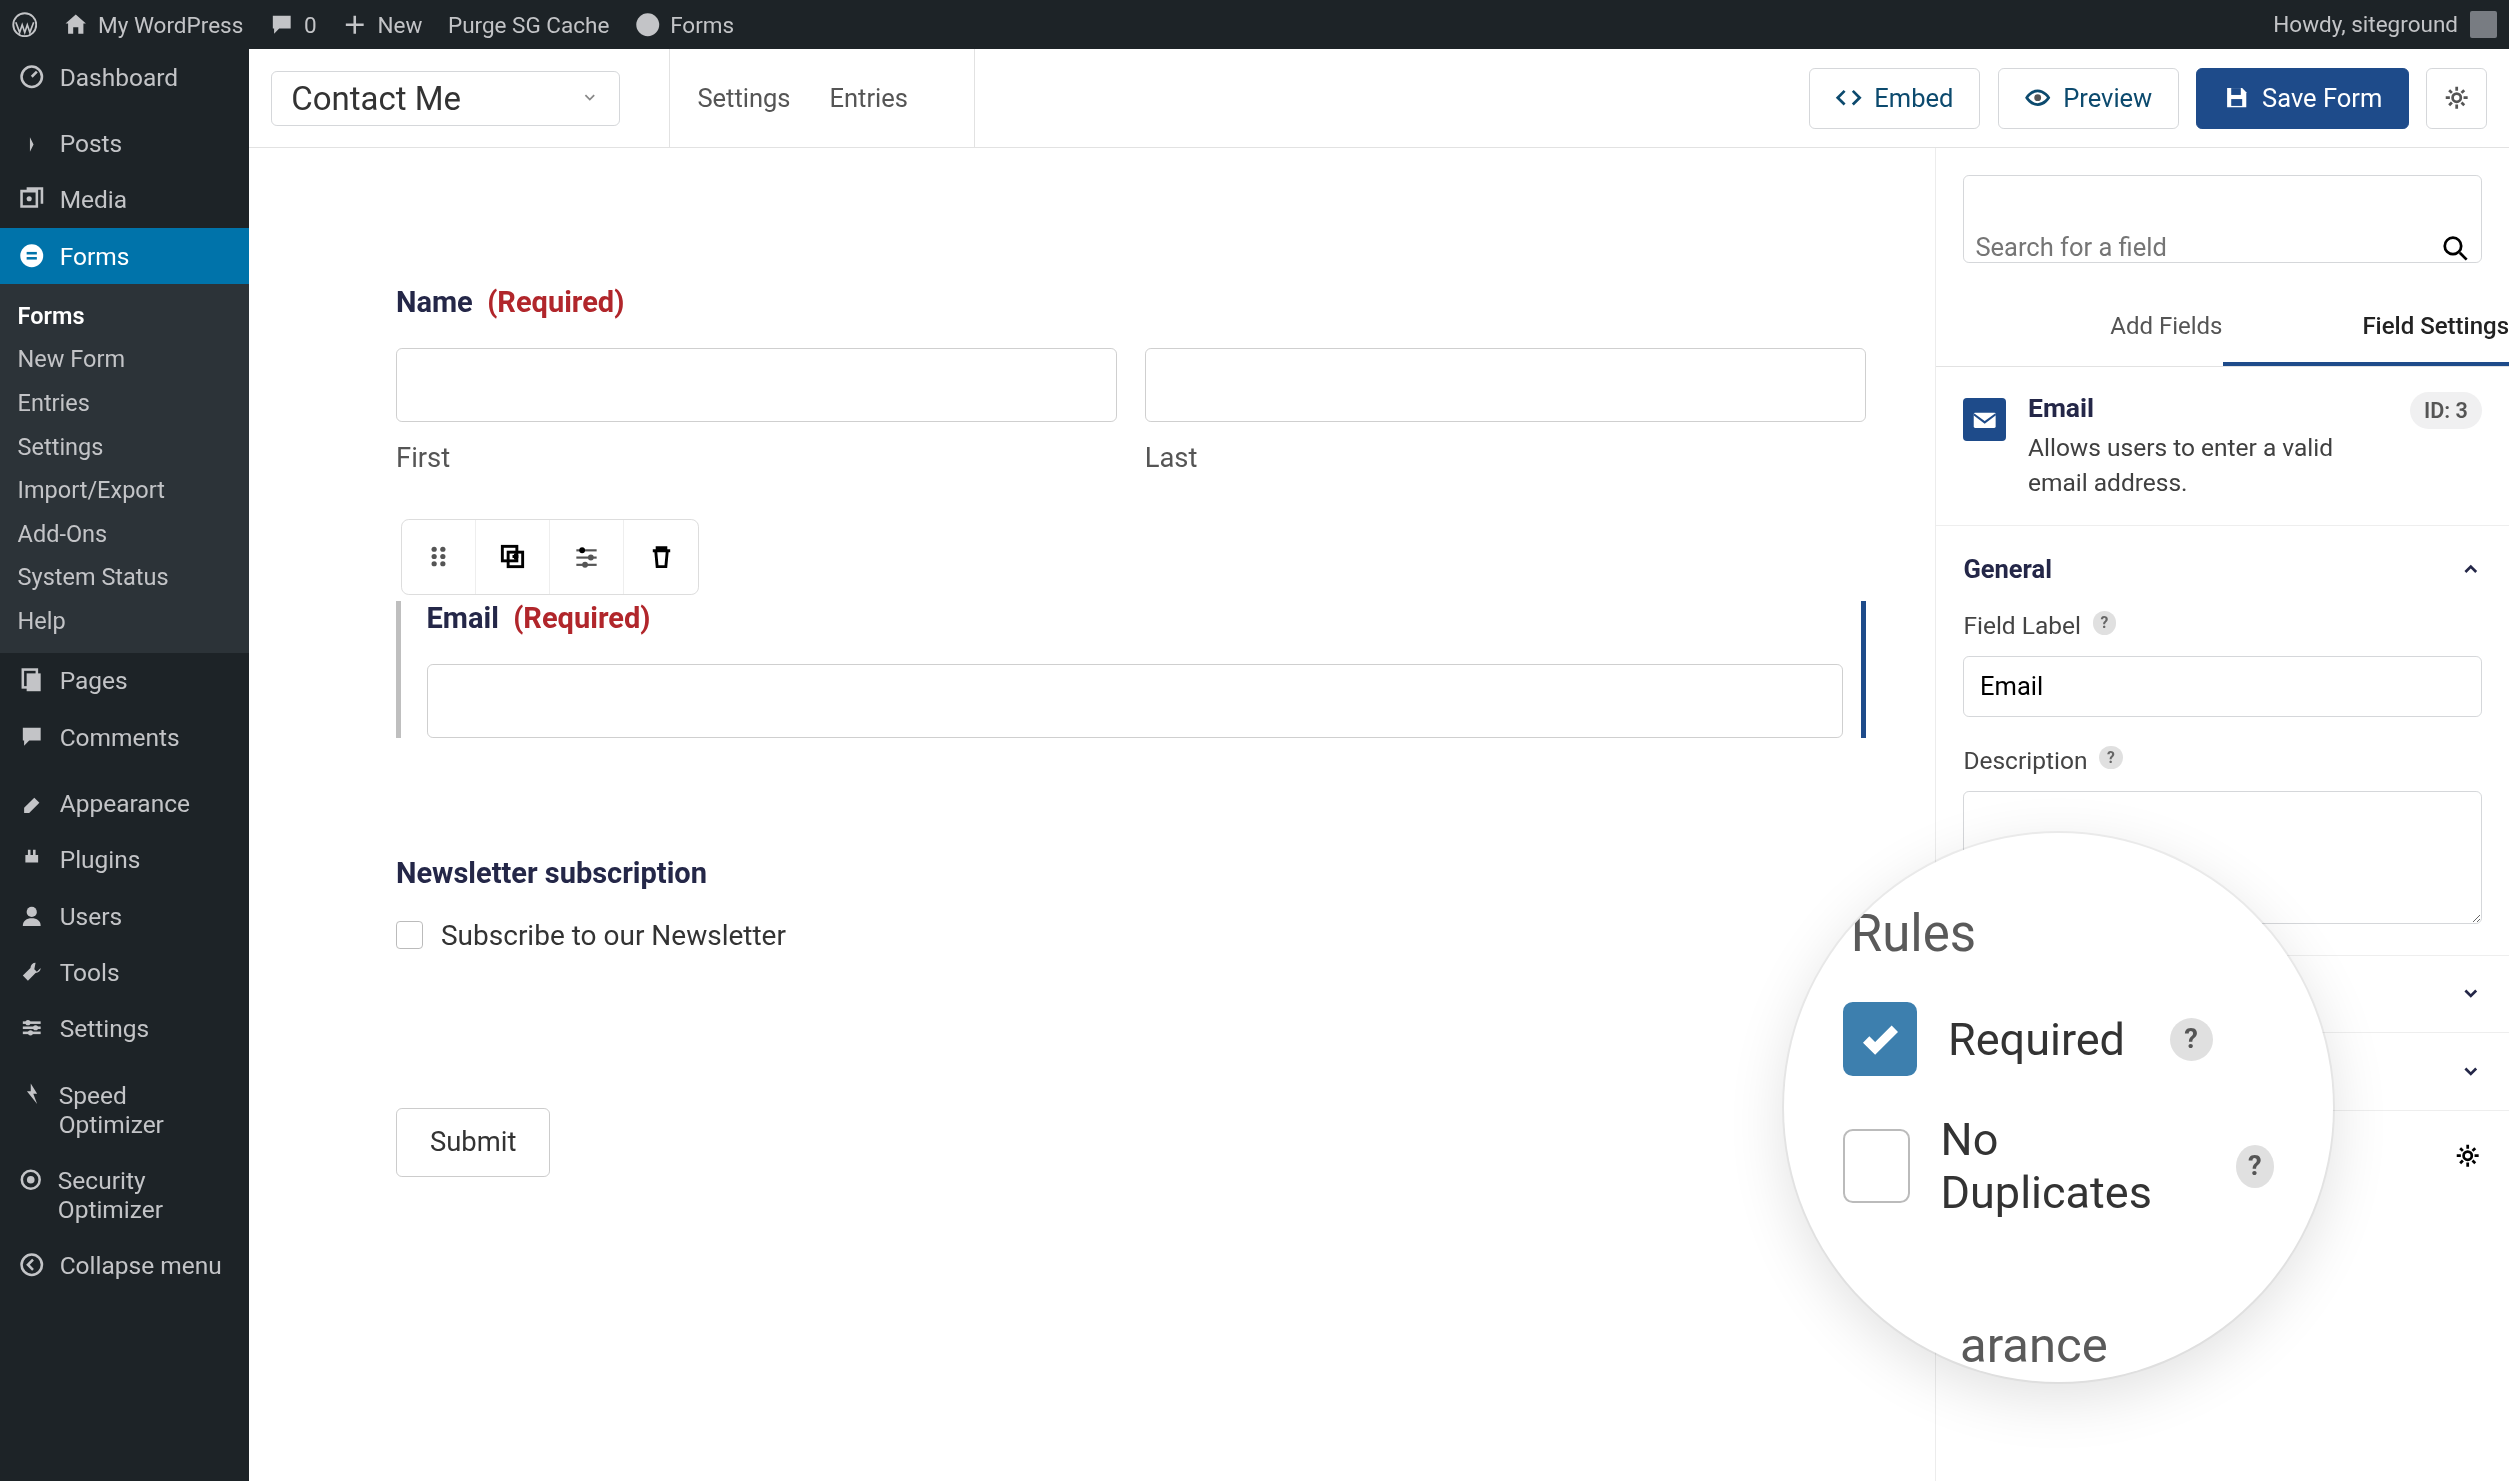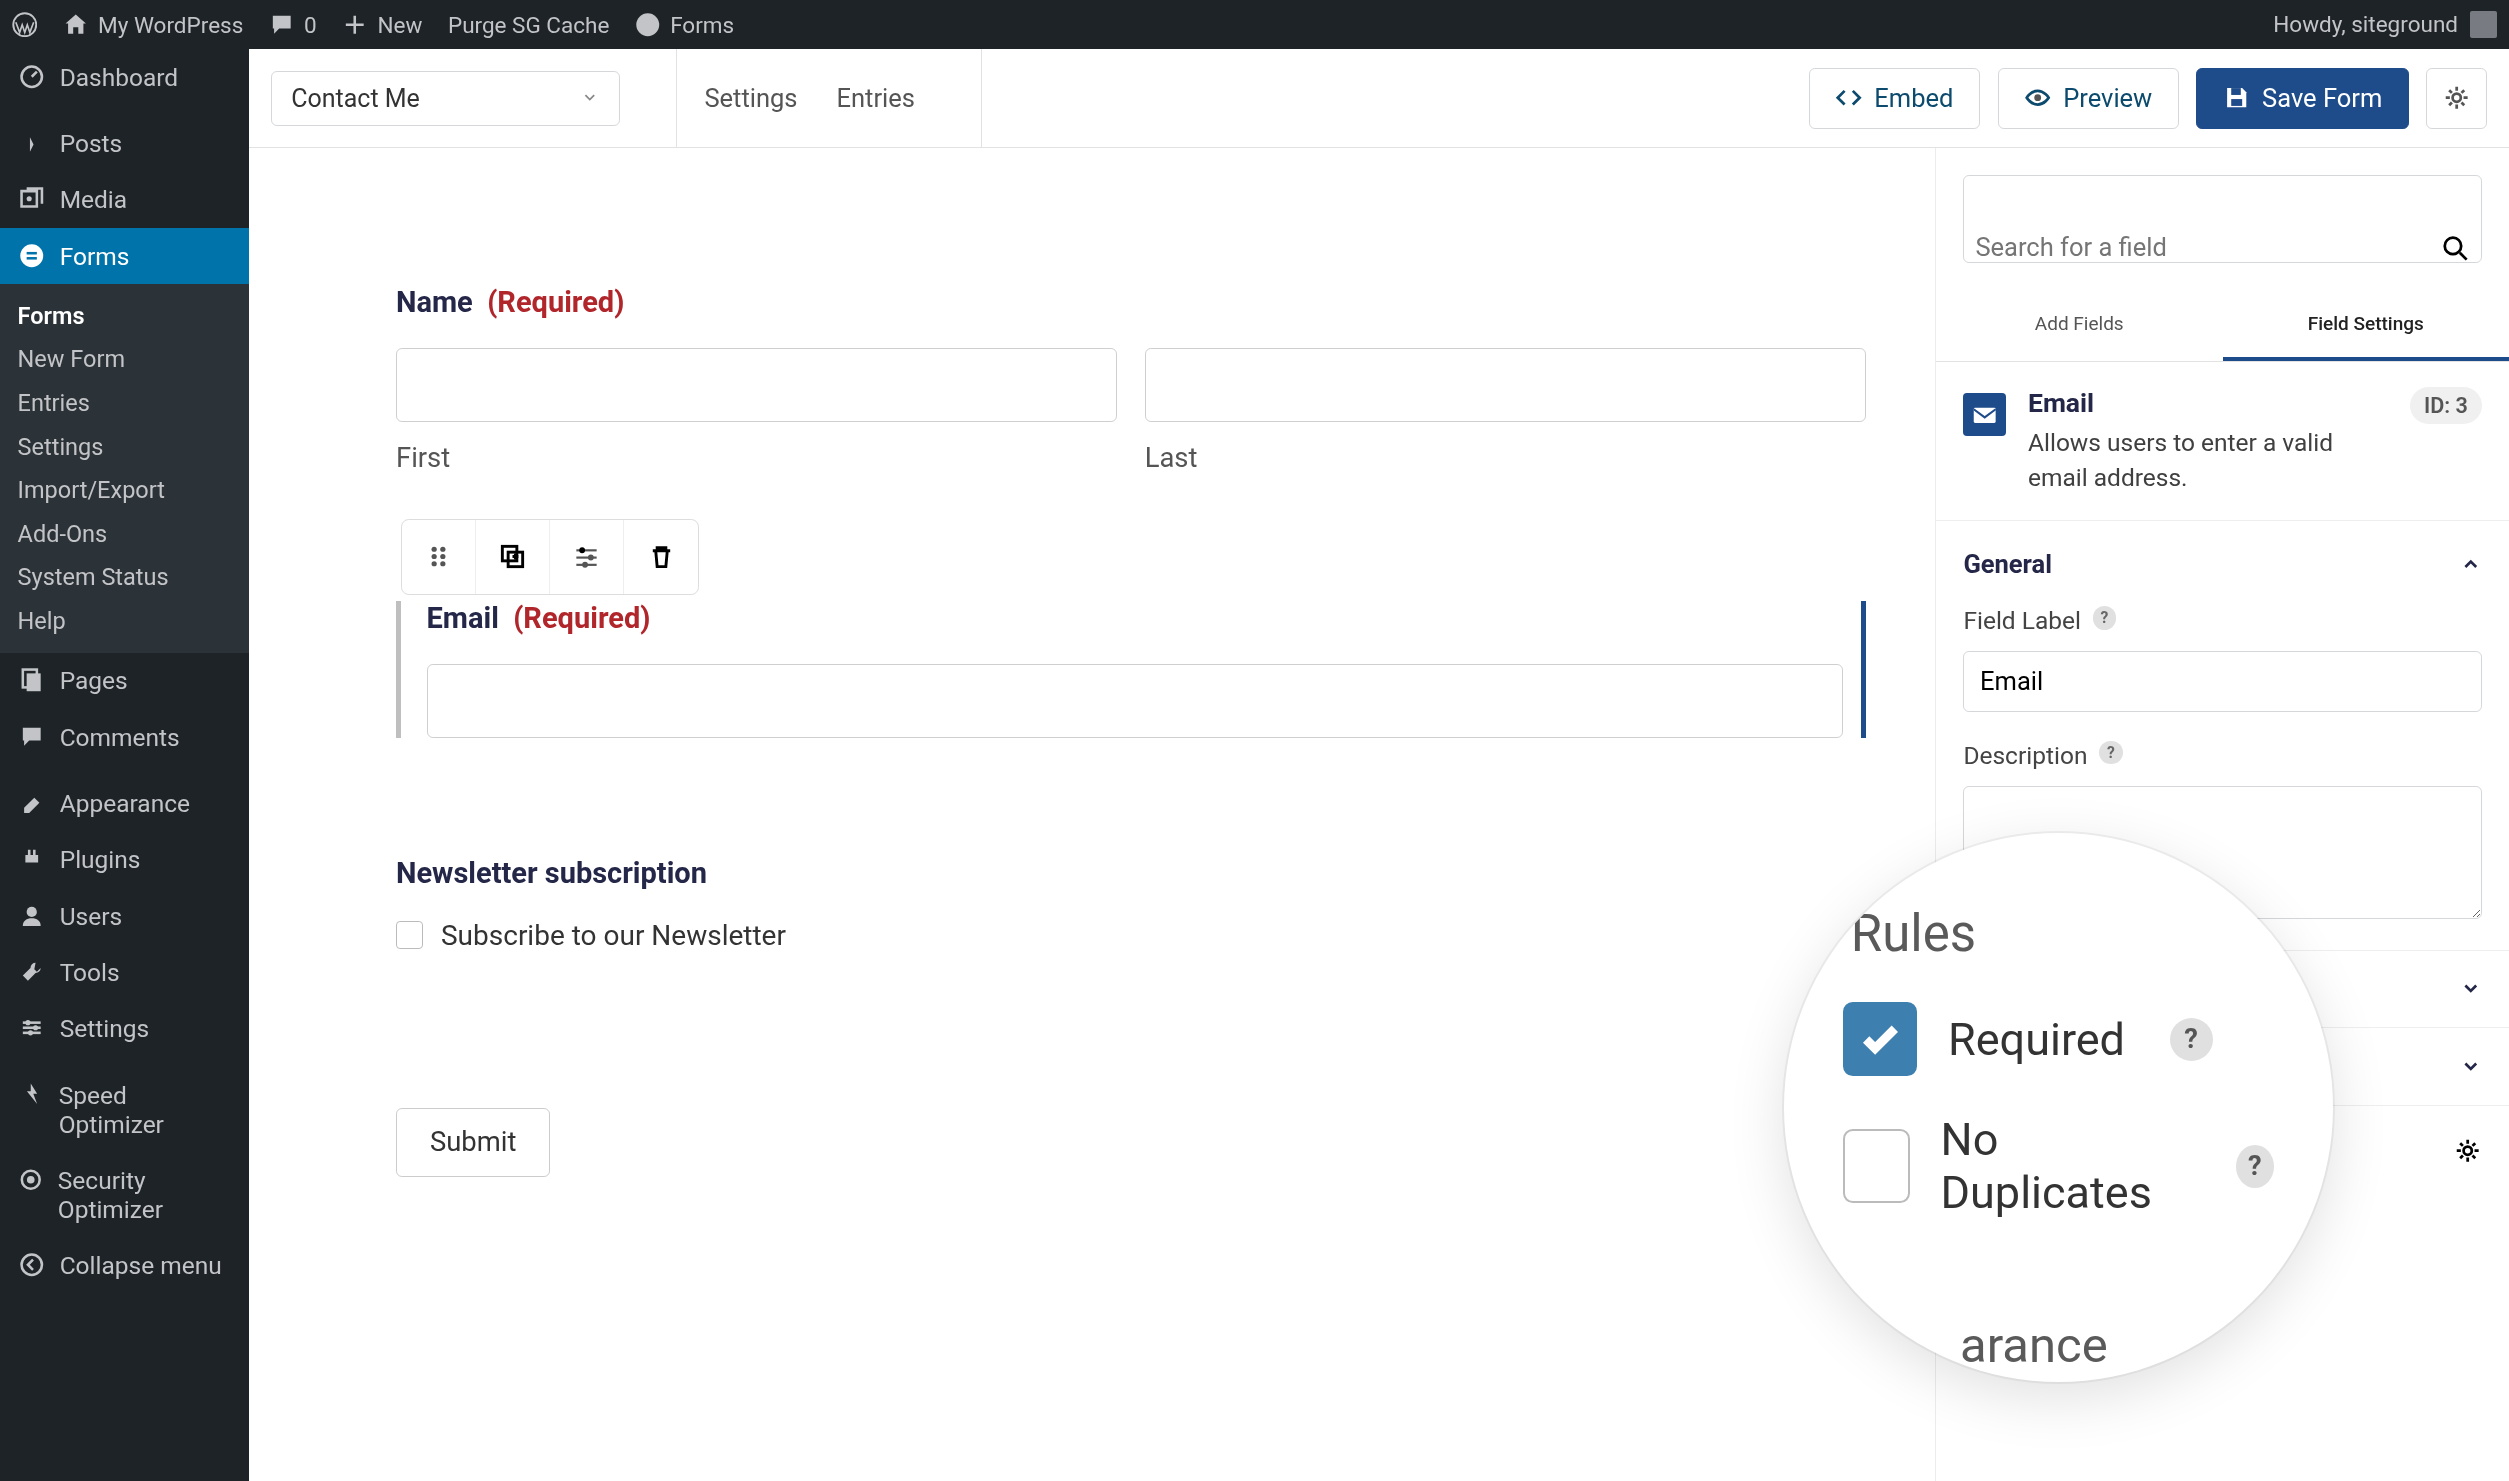--- a/index.html
+++ b/index.html
@@ -23,21 +23,21 @@
 .sidebar-submenu { background: #2c3338; padding: 9.8px 0; }
 .sidebar-subitem { padding: 7.8px 17.6px; color: #c3c4c7; cursor: pointer; font-size: 23.5px; }
 .sidebar-subitem.active { color: #fff; font-weight: 600; }
 .sidebar-sep { height: 9.8px; }
 
 
 .main { position: absolute; top: 49px; left: 249px; right: 0; bottom: 0; background: #fff; }
 
 
 .gf-toolbar { height: 99px; border-bottom: 1px solid #e2e2e2; display: flex; align-items: center; padding: 0 21.6px; gap: 0; }
-.form-select { width: 349px; height: 55px; border: 1px solid #d5d7da; border-radius: 5.9px; display: flex; align-items: center; justify-content: space-between; padding: 0 19.6px; font-size: 25px; color: #333; cursor: pointer; margin-right: 29px; }
+.form-select { width: 349px; height: 55px; border: 1px solid #d5d7da; border-radius: 5.9px; display: flex; align-items: center; justify-content: space-between; padding: 0 19.6px; font-size: 33px; color: #333; cursor: pointer; margin-right: 22px; }
 .toolbar-divider { width: 1px; height: 99px; background: #e2e2e2; margin: 0 27.4px; }
 .toolbar-link { font-size: 25.5px; color: #555; cursor: pointer; margin-right: 39px; }
 .toolbar-spacer { flex: 1; }
 .btn { height: 61px; border-radius: 5.9px; border: 1px solid #d5d7da; background: #fff; display: flex; align-items: center; gap: 11.8px; padding: 0 25.5px; font-size: 25.5px; color: #0c4a6e; cursor: pointer; margin-left: 17.6px; }
 .btn svg { width: 27.4px; height: 27.4px; fill: #555; }
 .btn-primary { background: #1e4b8a; color: #fff; border-color: #1e4b8a; }
 .btn-primary svg { fill: #fff; }
 .btn-icon { width: 61px; padding: 0; justify-content: center; }
 
 
@@ -67,21 +67,21 @@
 
 .submit-btn { padding: 17.6px 33px; border: 1px solid #ccc; border-radius: 5.9px; font-size: 27.4px; color: #333; background: #fff; cursor: pointer; }
 
 
 .panel-search { padding: 27.4px; }
 .search-box { height: 88px; border: 1px solid #d5d7da; border-radius: 5.9px; display: flex; align-items: flex-end; padding: 0 11px; }
 .search-box input { flex: 1; border: none; outline: none; font-size: 25.5px; color: #888; }
 .search-box svg { width: 27.4px; height: 27.4px; fill: #888; }
 
 .panel-tabs { display: flex; border-bottom: 1px solid #e2e2e2; }
-.panel-tab { flex: 1; text-align: center; padding: 21.6px 0; font-size: 19px; color: #555; cursor: pointer; border-bottom: 4.9px solid transparent; }
+.panel-tab { flex: 1; text-align: right; padding: 21.6px 0; font-size: 24px; color: #555; cursor: pointer; border-bottom: 4.9px solid transparent; }
 .panel-tab.active { border-bottom-color: #1e4b8a; color: #222; font-weight: 500; }
 
 .field-header { display: flex; align-items: flex-start; gap: 21.6px; padding: 25.5px 27.4px; border-bottom: 1px solid #eee; }
 .field-type-icon { width: 43px; height: 43px; background: #1e4b8a; border-radius: 3.9px; display: flex; align-items: center; justify-content: center; margin-top: 5.9px; }
 .field-type-icon svg { width: 27.4px; height: 27.4px; fill: #fff; }
 .field-header-text { flex: 1; }
 .field-header-title { font-size: 26.5px; font-weight: 700; color: #242748; margin-bottom: 7.8px; }
 .field-header-desc { font-size: 24.5px; color: #404040; line-height: 1.4; }
 .id-badge { background: #f0f0f1; color: #555; font-size: 21.6px; padding: 5.9px 13.7px; border-radius: 19.6px; font-weight: 600; }
 

